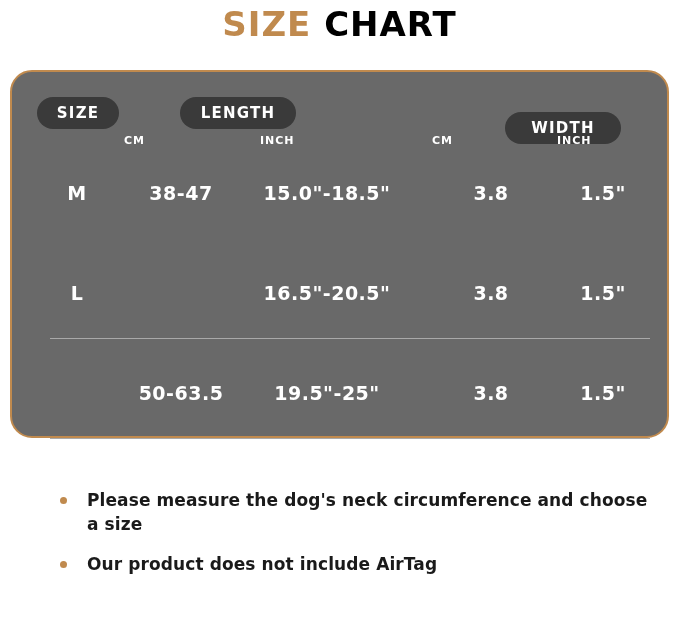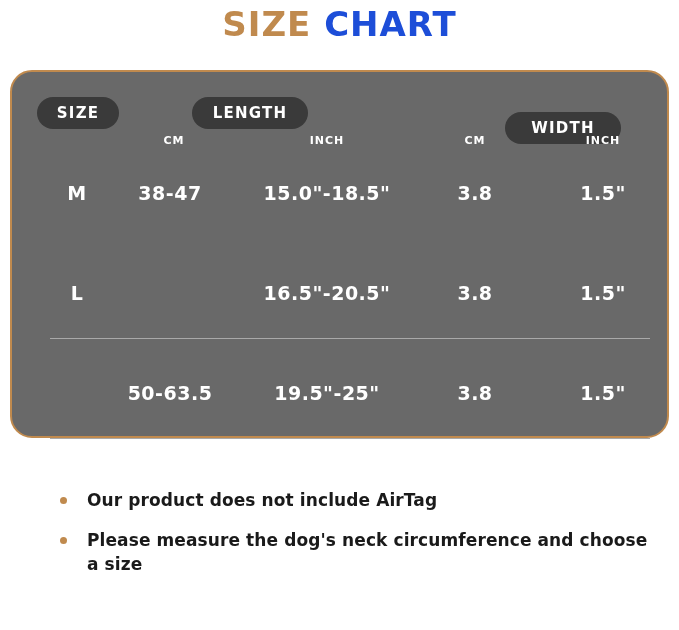--- a/index.html
+++ b/index.html
@@ -21,21 +21,21 @@
   .title {
     text-align: center;
     padding-top: 2px;
     font-size: 34px;
     font-weight: bold;
     letter-spacing: 1px;
     line-height: 44px;
     white-space: nowrap;
   }
   .title .t-size { color: #c08a4e; }
-  .title .t-chart { color: #1d4ed8; }
+  .title .t-chart { color: #000000; }
 
   
   .card {
     position: absolute;
     left: 10px;
     top: 70px;
     width: 659px;
     height: 368px;
     background: #696969;
     border: 2px solid #c08a4e;
@@ -53,33 +53,33 @@
     color: #ffffff;
     font-size: 15px;
     font-weight: bold;
     letter-spacing: 1.2px;
     border-radius: 16px;
     padding: 7px 0;
     text-align: center;
     top: 25px;
   }
   .pill-size   { left: 25px;  width: 82px; }
-  .pill-length { left: 180px; width: 116px; }
+  .pill-length { left: 168px; width: 116px; }
   .pill-width  { left: 493px; width: 116px; margin-top: 15px; }
 
   
   .subhead {
     position: relative;
     height: 26px;
     color: #ffffff;
     font-size: 11px;
     font-weight: bold;
     letter-spacing: 1px;
   }
-  .subhead span { position: absolute; text-align: center; }
+  .subhead span { position: absolute; }
   .sh-cm1   { left: 112px; width: 100px; }
   .sh-inch1 { left: 248px; width: 134px; }
   .sh-cm2   { left: 420px; width: 86px; }
   .sh-inch2 { left: 545px; width: 92px; }
 
   
   .rows { position: relative; }
   .row {
     position: relative;
     height: 100px;
@@ -88,23 +88,23 @@
     position: absolute;
     color: #ffffff;
     font-size: 19px;
     font-weight: bold;
     letter-spacing: 0.5px;
     text-align: center;
     top: 22px;
     white-space: nowrap;
   }
   .c-size   { left: 24px;  width: 82px; }
-  .c-len-cm { left: 108px; width: 100px; }
+  .c-len-cm { left: 119px; width: 100px; }
   .c-len-in { left: 240px; width: 150px; }
-  .c-wid-cm { left: 420px; width: 86px; }
+  .c-wid-cm { left: 436px; width: 86px; }
   .c-wid-in { left: 545px; width: 92px; }
 
   .divider {
     position: absolute;
     left: 38px;
     width: 600px;
     height: 1px;
     background: #a9a9a9;
   }
   .div1 { top: 178px; }
@@ -187,21 +187,21 @@
         <span class="cell c-len-in">19.5"-25"</span>
         <span class="cell c-wid-cm">3.8</span>
         <span class="cell c-wid-in">1.5"</span>
       </div>
     </div>
   </div>
 
   <div class="notes">
     <div class="note">
       <span class="bullet"></span>
-      <span class="note-text">Our product does not include AirTag</span>
+      <span class="note-text">Please measure the dog's neck circumference and choose a size</span>
     </div>
     <div class="note">
       <span class="bullet"></span>
-      <span class="note-text">Please measure the dog's neck circumference and choose a size</span>
+      <span class="note-text">Our product does not include AirTag</span>
     </div>
   </div>
 
 </div>
 
 </body></html>

